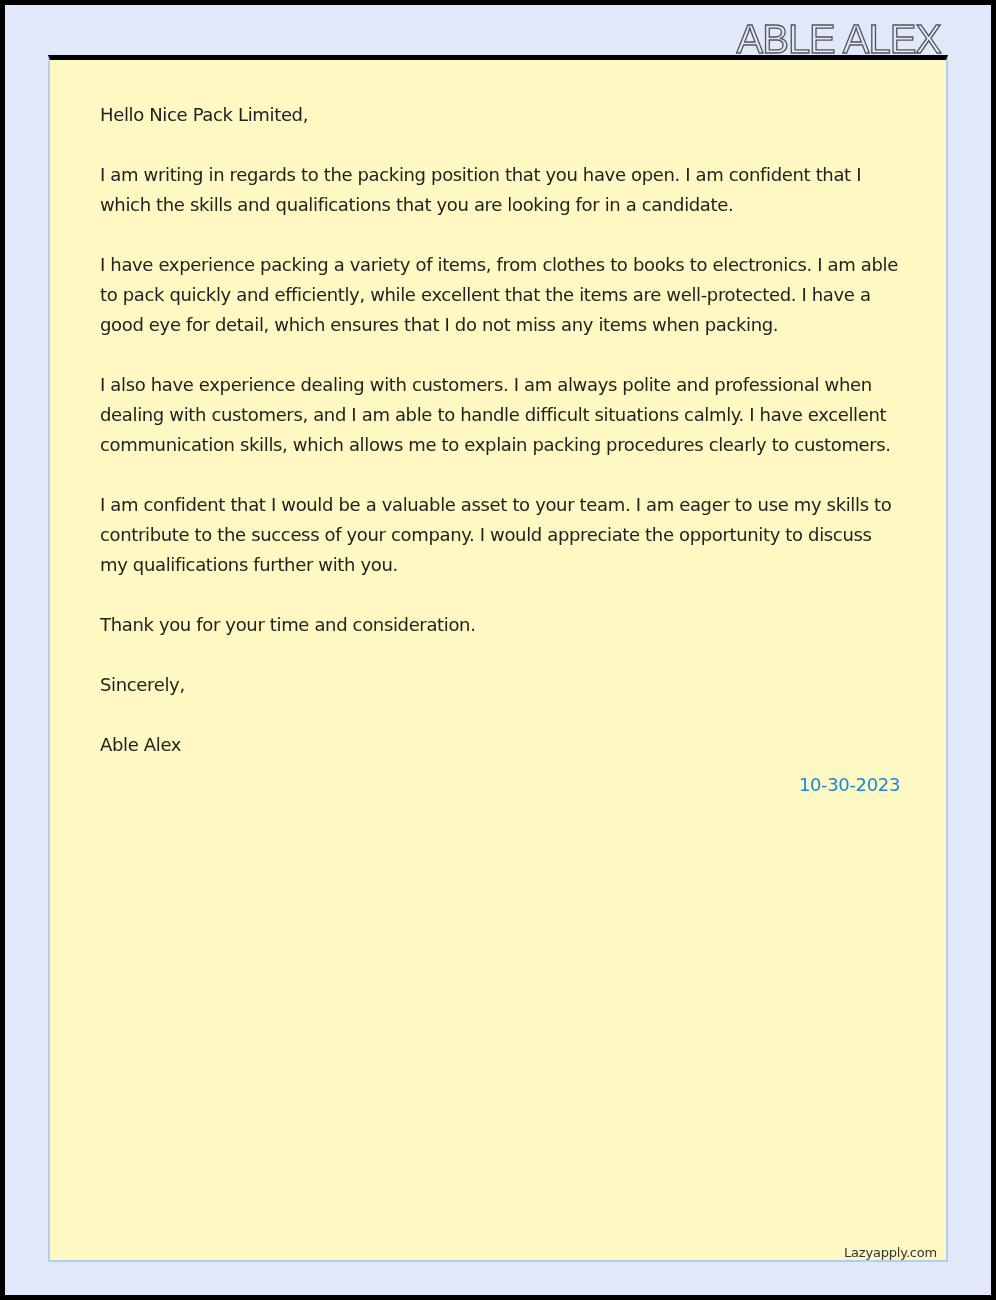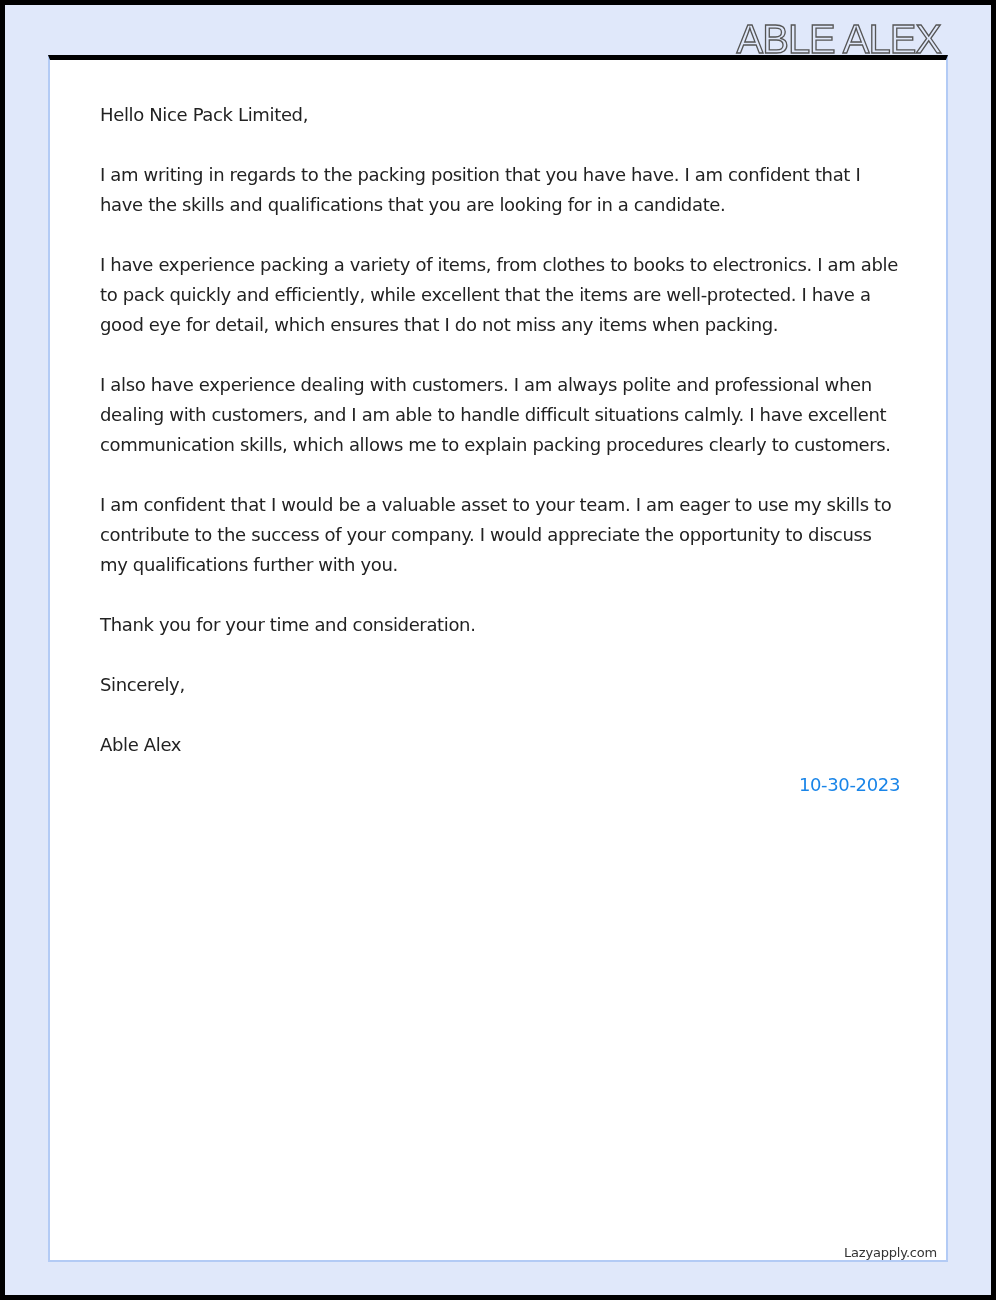--- a/index.html
+++ b/index.html
@@ -14,21 +14,21 @@
     position: absolute; right: 50px; top: 12px;
     font-family: "Liberation Sans", sans-serif;
     font-size: 40px; letter-spacing: -1px;
     color: #e0e8fa;
     -webkit-text-stroke: 1.3px #555;
     line-height: 44px;
   }
   .page {
     position: absolute; left: 43px; top: 50px;
     width: 900px; height: 1207px; box-sizing: border-box;
-    background: #ffffff;
+    background: #fef9c3;
     border-top: 5px solid #000;
     border-left: 2px solid #b3cbf5;
     border-right: 2px solid #b3cbf5;
     border-bottom: 2px solid #b3cbf5;
   }
   .letter {
     position: absolute; left: 50px; top: 40px; width: 800px;
     font-size: 18px; line-height: 30px; color: #222;
     letter-spacing: -0.35px;
   }
@@ -41,21 +41,21 @@
   }
 </style>
 </head>
 <body>
 
 <div class="header-name">ABLE ALEX</div>
 
 <div class="page">
   <div class="letter">
     <p>Hello Nice Pack Limited,</p>
-    <p>I am writing in regards to the packing position that you have have. I am confident that I have the skills and qualifications that you are looking for in a candidate.</p>
+    <p>I am writing in regards to the packing position that you have open. I am confident that I which the skills and qualifications that you are looking for in a candidate.</p>
     <p>I have experience packing a variety of items, from clothes to books to electronics. I am able to pack quickly and efficiently, while excellent that the items are well-protected. I have a good eye for detail, which ensures that I do not miss any items when packing.</p>
     <p>I also have experience dealing with customers. I am always polite and professional when dealing with customers, and I am able to handle difficult situations calmly. I have excellent communication skills, which allows me to explain packing procedures clearly to customers.</p>
     <p>I am confident that I would be a valuable asset to your team. I am eager to use my skills to contribute to the success of your company. I would appreciate the opportunity to discuss my qualifications further with you.</p>
     <p>Thank you for your time and consideration.</p>
     <p>Sincerely,</p>
     <p class="sig">Able Alex</p>
     <p class="date">10-30-2023</p>
   </div>
   <div class="footer">Lazyapply.com</div>
 </div>

